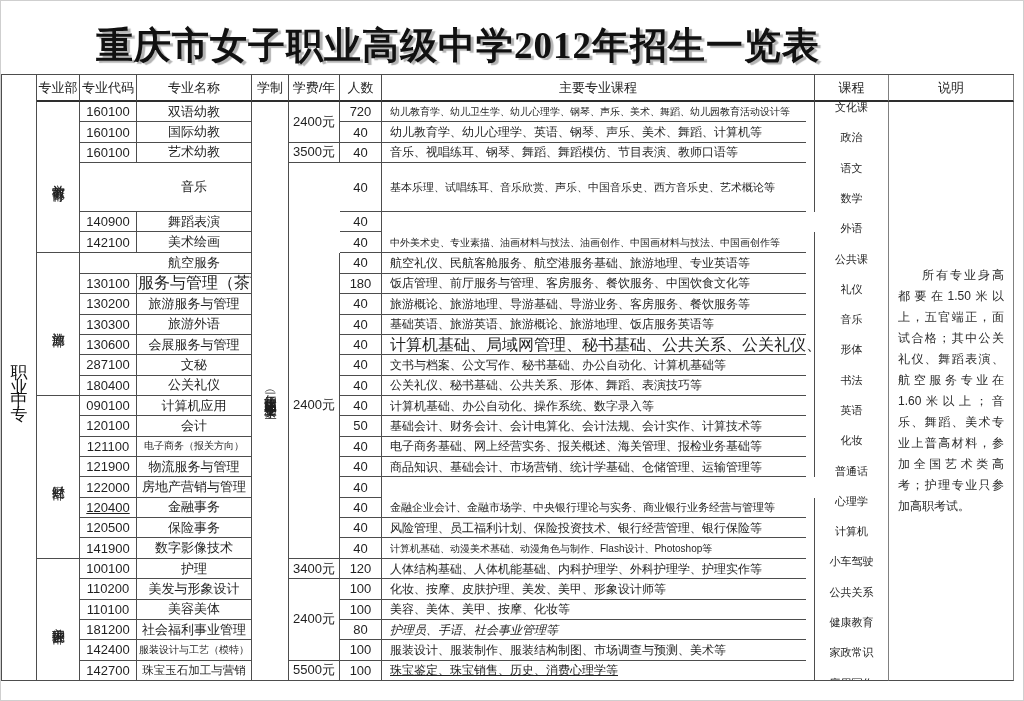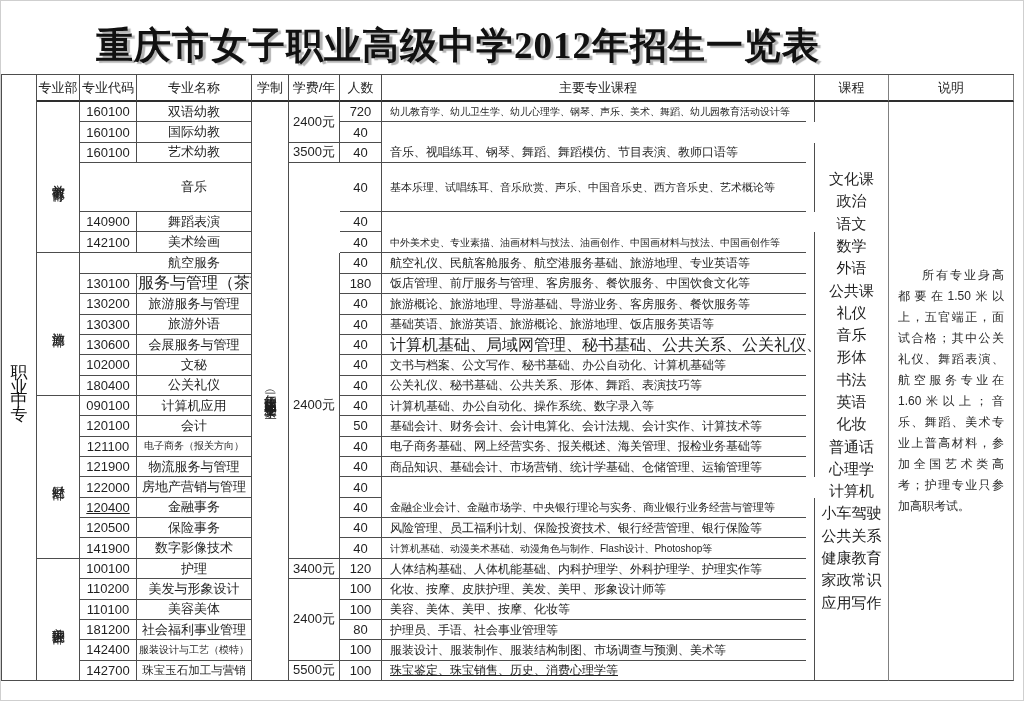--- a/index.html
+++ b/index.html
@@ -41,21 +41,21 @@
   .duration-cell{grid-column:5;grid-row:2/span 27;font-size:12.5px;letter-spacing:1px;}
   .course-cell{justify-content:flex-start;padding-left:8px;font-size:12px;
     border-bottom:none;position:relative;}
   .course-cell::after{content:"";position:absolute;left:0;right:8px;bottom:0;
     border-bottom:1px solid #4d4d4d;}
   .course-cell.last{border-bottom:1px solid #4d4d4d;text-decoration:underline;}
   .course-cell.last::after{display:none;}
   .subjects-cell{grid-column:9;grid-row:2/span 27;flex-direction:column;
     border-right:1px solid #808080;}
   .h-subjects{border-right:1px solid #808080;}
-  .subject-item{line-height:22.3px;font-size:15px;}
+  .subject-item{line-height:22.3px;font-size:11px;margin-top:8px;}
   .notes-cell{grid-column:10;grid-row:2/span 27;border-right:1px solid #808080;
     padding:0 9px;white-space:normal;}
   .h-notes{border-right:1px solid #808080;}
   .notes-cell p{margin:0;font-size:12px;line-height:21px;text-align:justify;
     text-indent:2em;color:#2a2a2a;}
 </style>
 </head>
 <body>
 
 <div class="page">
@@ -100,20 +100,21 @@
       <p>所有专业身高都要在1.50米以上，五官端正，面试合格；其中公关礼仪、舞蹈表演、航空服务专业在1.60米以上；音乐、舞蹈、美术专业上普高材料，参加全国艺术类高考；护理专业只参加高职考试。</p>
     </div>
   <div class="cell vtext dept-cell" style="grid-area: 2 / 2 / span 6;">学前教育部</div>
       <div class="cell " style="grid-area: 2 / 3 / span 1;">160100</div>
       <div class="cell " style="grid-area: 2 / 4 / span 1;">双语幼教</div>
       <div class="cell " style="grid-area: 2 / 7 / span 1;">720</div>
       <div class="cell course-cell" style="grid-area: 2 / 8 / span 1; font-size: 10px;">幼儿教育学、幼儿卫生学、幼儿心理学、钢琴、声乐、美术、舞蹈、幼儿园教育活动设计等</div>
       <div class="cell " style="grid-area: 3 / 3 / span 1;">160100</div>
       <div class="cell " style="grid-area: 3 / 4 / span 1;">国际幼教</div>
       <div class="cell " style="grid-area: 3 / 7 / span 1;">40</div>
+      <div class="cell course-cell" style="grid-area: 3 / 8 / span 1;">幼儿教育学、幼儿心理学、英语、钢琴、声乐、美术、舞蹈、计算机等</div>
       <div class="cell " style="grid-area: 4 / 3 / span 1;">160100</div>
       <div class="cell " style="grid-area: 4 / 4 / span 1;">艺术幼教</div>
       <div class="cell " style="grid-area: 4 / 7 / span 1;">40</div>
       <div class="cell course-cell" style="grid-area: 4 / 8 / span 1;">音乐、视唱练耳、钢琴、舞蹈、舞蹈模仿、节目表演、教师口语等</div>
       <div class="cell " style="grid-area: 5 / 3 / span 1; margin-top: 48px;">140800</div>
       <div class="cell " style="grid-area: 5 / 4 / span 1;">音乐</div>
       <div class="cell " style="grid-area: 5 / 7 / span 1;">40</div>
       <div class="cell course-cell" style="grid-area: 5 / 8 / span 1; font-size: 11px;">基本乐理、试唱练耳、音乐欣赏、声乐、中国音乐史、西方音乐史、艺术概论等</div>
       <div class="cell " style="grid-area: 6 / 3 / span 1;">140900</div>
       <div class="cell " style="grid-area: 6 / 4 / span 1;">舞蹈表演</div>
@@ -136,21 +137,21 @@
       <div class="cell " style="grid-area: 10 / 7 / span 1;">40</div>
       <div class="cell course-cell" style="grid-area: 10 / 8 / span 1;">旅游概论、旅游地理、导游基础、导游业务、客房服务、餐饮服务等</div>
       <div class="cell " style="grid-area: 11 / 3 / span 1;">130300</div>
       <div class="cell " style="grid-area: 11 / 4 / span 1;">旅游外语</div>
       <div class="cell " style="grid-area: 11 / 7 / span 1;">40</div>
       <div class="cell course-cell" style="grid-area: 11 / 8 / span 1;">基础英语、旅游英语、旅游概论、旅游地理、饭店服务英语等</div>
       <div class="cell " style="grid-area: 12 / 3 / span 1;">130600</div>
       <div class="cell " style="grid-area: 12 / 4 / span 1;">会展服务与管理</div>
       <div class="cell " style="grid-area: 12 / 7 / span 1;">40</div>
       <div class="cell course-cell" style="grid-area: 12 / 8 / span 1; font-size: 16px;">计算机基础、局域网管理、秘书基础、公共关系、公关礼仪、会展设计等</div>
-      <div class="cell " style="grid-area: 13 / 3 / span 1;">102000</div>
+      <div class="cell " style="grid-area: 13 / 3 / span 1;">287100</div>
       <div class="cell " style="grid-area: 13 / 4 / span 1;">文秘</div>
       <div class="cell " style="grid-area: 13 / 7 / span 1;">40</div>
       <div class="cell course-cell" style="grid-area: 13 / 8 / span 1;">文书与档案、公文写作、秘书基础、办公自动化、计算机基础等</div>
       <div class="cell " style="grid-area: 14 / 3 / span 1;">180400</div>
       <div class="cell " style="grid-area: 14 / 4 / span 1;">公关礼仪</div>
       <div class="cell " style="grid-area: 14 / 7 / span 1;">40</div>
       <div class="cell course-cell" style="grid-area: 14 / 8 / span 1;">公关礼仪、秘书基础、公共关系、形体、舞蹈、表演技巧等</div>
       <div class="cell vtext dept-cell" style="grid-area: 15 / 2 / span 8;">财经部</div>
       <div class="cell " style="grid-area: 15 / 3 / span 1;">090100</div>
       <div class="cell " style="grid-area: 15 / 4 / span 1;">计算机应用</div>
@@ -192,21 +193,21 @@
       <div class="cell " style="grid-area: 24 / 4 / span 1;">美发与形象设计</div>
       <div class="cell " style="grid-area: 24 / 7 / span 1;">100</div>
       <div class="cell course-cell" style="grid-area: 24 / 8 / span 1;">化妆、按摩、皮肤护理、美发、美甲、形象设计师等</div>
       <div class="cell " style="grid-area: 25 / 3 / span 1;">110100</div>
       <div class="cell " style="grid-area: 25 / 4 / span 1;">美容美体</div>
       <div class="cell " style="grid-area: 25 / 7 / span 1;">100</div>
       <div class="cell course-cell" style="grid-area: 25 / 8 / span 1;">美容、美体、美甲、按摩、化妆等</div>
       <div class="cell " style="grid-area: 26 / 3 / span 1;">181200</div>
       <div class="cell " style="grid-area: 26 / 4 / span 1;">社会福利事业管理</div>
       <div class="cell " style="grid-area: 26 / 7 / span 1;">80</div>
-      <div class="cell course-cell" style="grid-area: 26 / 8 / span 1;">护理员、手语、社会事业管理等</div>
+      <div class="cell course-cell" style="grid-area: 26 / 8 / span 1; font-style: italic;">护理员、手语、社会事业管理等</div>
       <div class="cell " style="grid-area: 27 / 3 / span 1;">142400</div>
       <div class="cell " style="grid-area: 27 / 4 / span 1; font-size: 10px;">服装设计与工艺（模特）</div>
       <div class="cell " style="grid-area: 27 / 7 / span 1;">100</div>
       <div class="cell course-cell" style="grid-area: 27 / 8 / span 1;">服装设计、服装制作、服装结构制图、市场调查与预测、美术等</div>
       <div class="cell " style="grid-area: 28 / 3 / span 1;">142700</div>
       <div class="cell " style="grid-area: 28 / 4 / span 1; font-size: 11.5px; text-align: center;">珠宝玉石加工与营销</div>
       <div class="cell " style="grid-area: 28 / 7 / span 1;">100</div>
       <div class="cell course-cell last" style="grid-area: 28 / 8 / span 1;">珠宝鉴定、珠宝销售、历史、消费心理学等</div>
       <div class="cell " style="grid-area: 2 / 6 / span 2;">2400元</div>
       <div class="cell " style="grid-area: 4 / 6 / span 1;">3500元</div>

